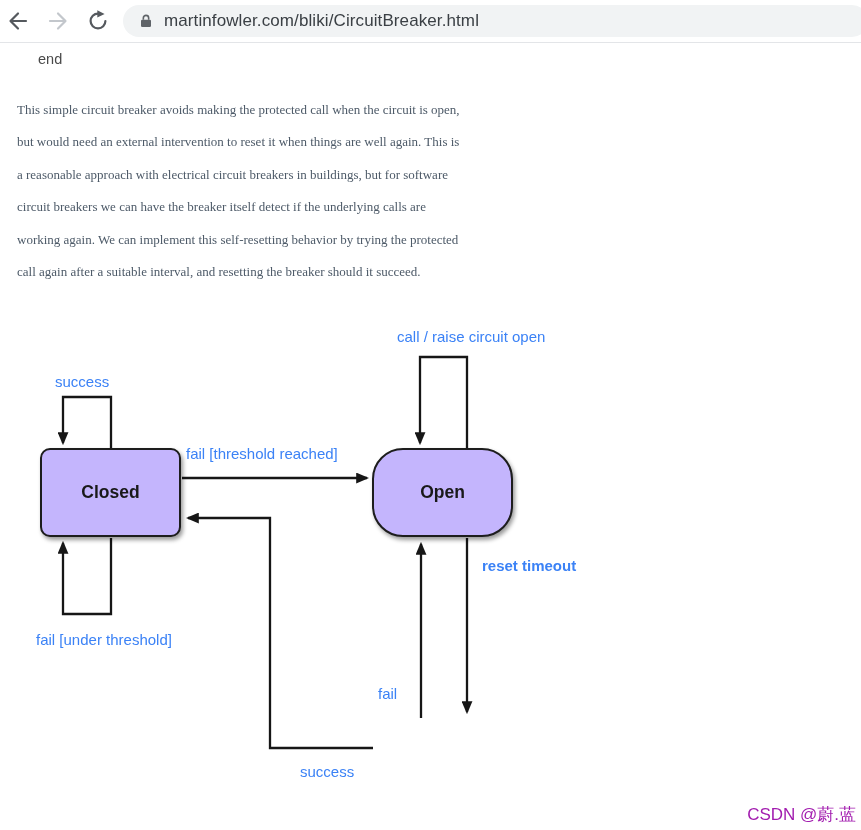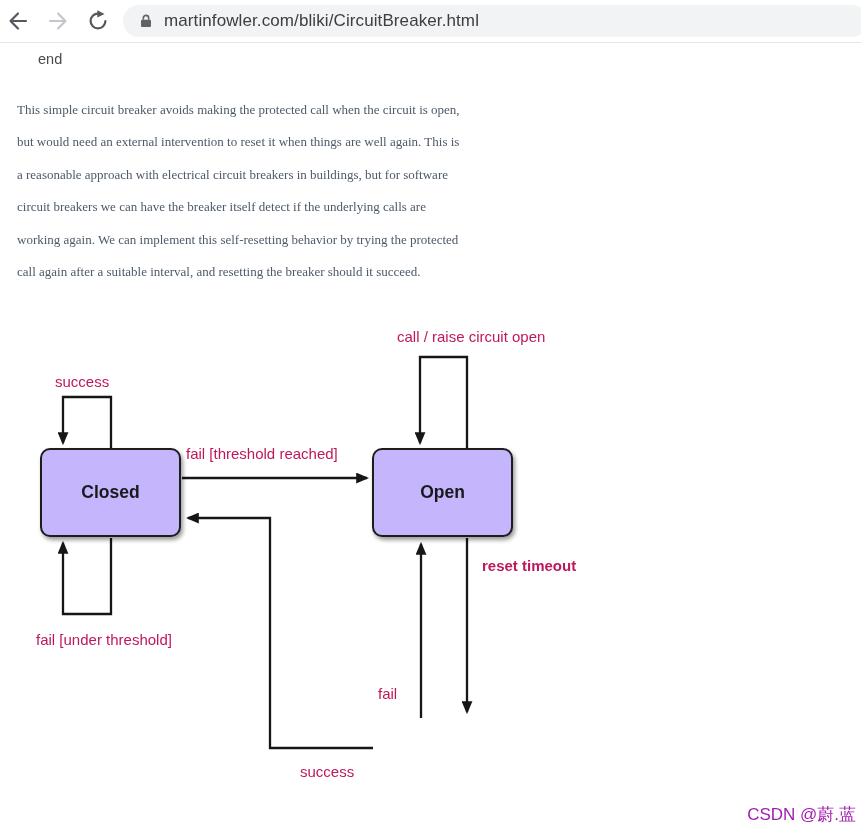--- a/index.html
+++ b/index.html
@@ -24,23 +24,23 @@
              font-family:"Liberation Serif",serif;font-size:13px;line-height:32.4px;
              color:#4d5a68;}
   
   .diagram{position:absolute;left:0;top:310px;width:861px;height:520px;}
   .diagram svg{position:absolute;left:0;top:0;}
   .state{position:absolute;background:#c4b5fd;border:2.6px solid #1d1d1d;border-radius:10px;
          box-shadow:2px 3px 4px rgba(0,0,0,0.40);
          display:flex;align-items:center;justify-content:center;
          font-weight:bold;font-size:17.5px;color:#191919;}
   .state-closed{left:40px;top:138px;width:137px;height:85px;}
-  .state-open{left:372px;top:138px;width:137px;height:85px;}
+  .state-open{left:372px;top:138px;width:137px;height:85px;border-radius:31px;}
   .state-half-open{left:373px;top:408px;width:137px;height:84px;}
-  .dlabel{position:absolute;font-size:15px;color:#be185d;white-space:nowrap;}
+  .dlabel{position:absolute;font-size:15px;color:#3b82f6;white-space:nowrap;}
   .lbl-success-top{left:55px;top:63px;}
   .lbl-fail-threshold{left:186px;top:135px;}
   .lbl-fail-under{left:36px;top:321px;}
   .lbl-call-raise{left:397px;top:18px;}
   .lbl-reset-timeout{left:482px;top:247px;font-weight:bold;}
   .lbl-fail{left:378px;top:375px;}
   .lbl-success-bottom{left:300px;top:453px;}
   .edge{fill:none;stroke:#161616;stroke-width:2.3;}
   .arrowhead{fill:#161616;}
   

